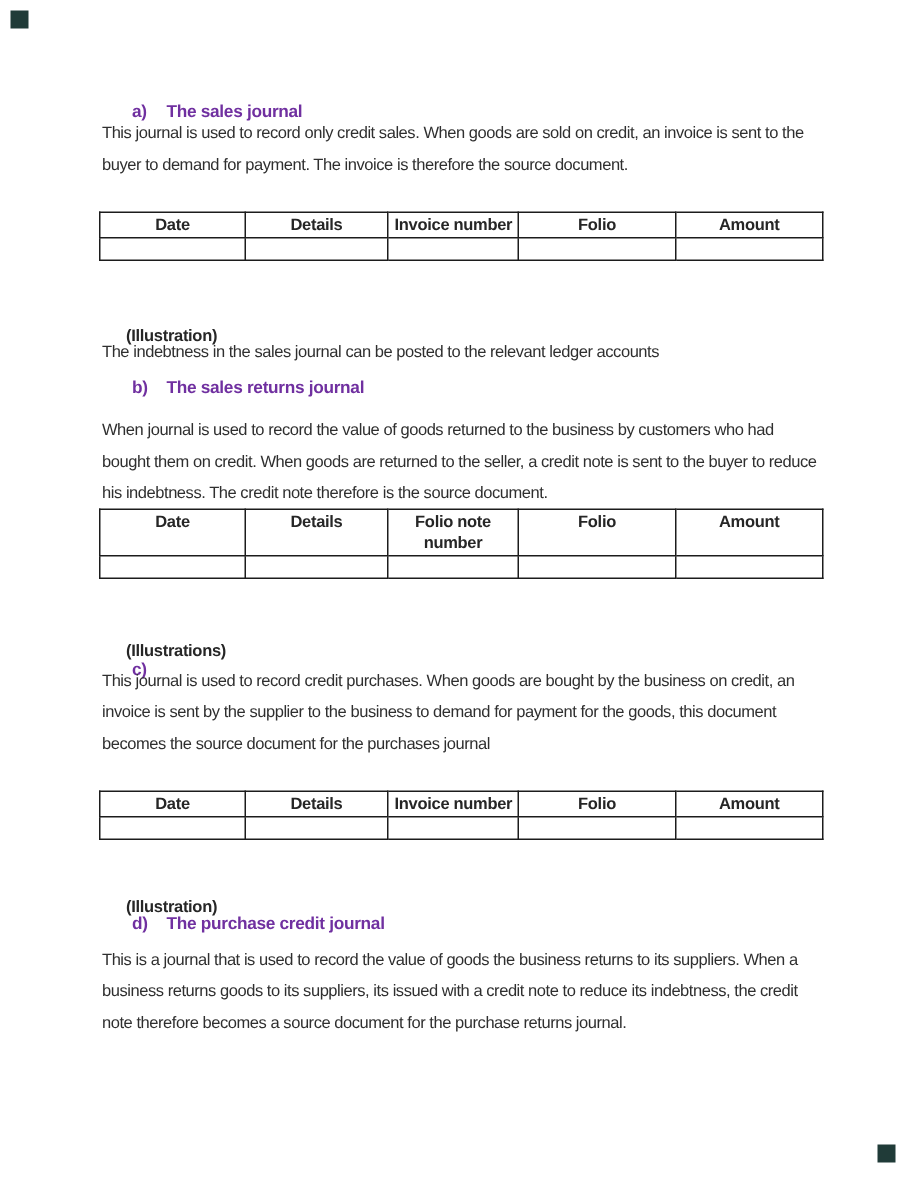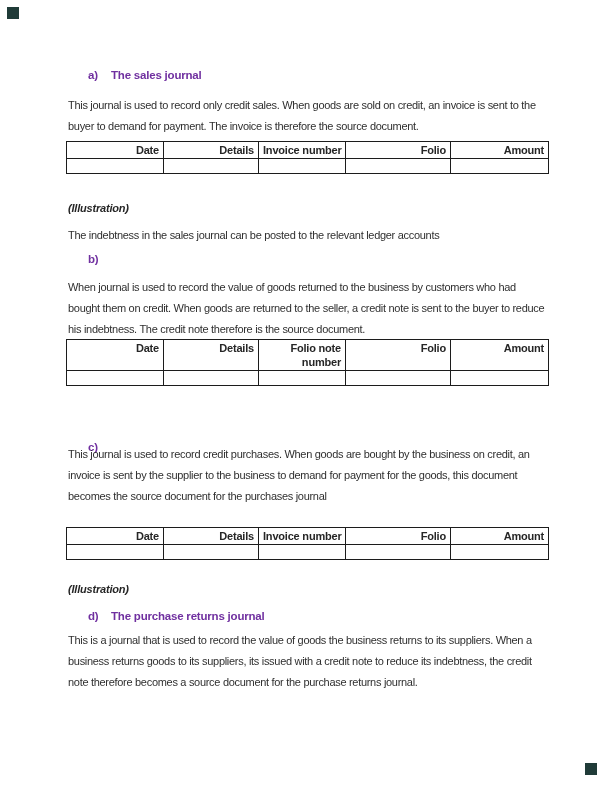--- a/index.html
+++ b/index.html
@@ -14,29 +14,29 @@
   .para{
     margin:0;font-size:11px;line-height:21px;letter-spacing:-0.3px;color:#2f2f2f;
   }
   .heading{
     display:flex;padding-left:20px;font-weight:bold;font-size:11.5px;
     line-height:17px;letter-spacing:-0.2px;color:#7030a0;
   }
   .heading .marker{width:23px;flex:none;}
   .heading .label{}
   .caption{
-    margin:0;font-weight:bold;font-size:11px;line-height:17px;
-    letter-spacing:-0.2px;color:#262626;font-style:italic;
+    margin:16px;font-weight:bold;font-size:11px;line-height:17px;
+    letter-spacing:-0.2px;color:#262626;
   }
   table.doc-table{
     position:absolute;left:66px;width:482px;border-collapse:collapse;
     table-layout:fixed;
   }
   .doc-table th,.doc-table td{
-    border:1px solid #1c1c1c;font-size:11px;text-align:right;
+    border:1px solid #1c1c1c;font-size:11px;text-align:center;
     vertical-align:top;padding:1px 4px;
   }
   .doc-table th{
     font-weight:bold;line-height:14px;letter-spacing:-0.2px;
     white-space:nowrap;color:#262626;
   }
   .doc-table th.wrap{white-space:normal;}
   .doc-table td{height:12px;line-height:12px;}
   .t1{top:141px;} .t2{top:339px;} .t3{top:527px;}
 </style>
@@ -46,21 +46,21 @@
 <div class="page">
 
   <div class="corner corner-tl"></div>
   <div class="corner corner-br"></div>
 
   <div class="block heading" style="top:67px">
     <span class="marker">a)</span>
     <span class="label">The sales journal</span>
   </div>
 
-  <p class="block para" style="top:95px">This journal is used to record only credit sales. When goods are sold on credit, an invoice is sent to the buyer to demand for payment. The invoice is therefore the source document.</p>
+  <p class="block para" style="top:79px">This journal is used to record only credit sales. When goods are sold on credit, an invoice is sent to the buyer to demand for payment. The invoice is therefore the source document.</p>
 
   <table class="doc-table t1">
     <colgroup>
       <col style="width:97px">
         <col style="width:95px">
         <col style="width:87px">
         <col style="width:105px">
         <col style="width:98px">
     </colgroup>
     <tbody>
@@ -80,20 +80,21 @@
     </tr>
   </tbody>
     </table>
 
   <p class="block caption" style="top:200px">(Illustration)</p>
 
   <p class="block para" style="top:225px">The indebtness in the sales journal can be posted to the relevant ledger accounts</p>
 
   <div class="block heading" style="top:251px">
     <span class="marker">b)</span>
+    <span class="label">The sales returns journal</span>
   </div>
 
   <p class="block para" style="top:277px">When journal is used to record the value of goods returned to the business by customers who had bought them on credit. When goods are returned to the seller, a credit note is sent to the buyer to reduce his indebtness. The credit note therefore is the source document.</p>
 
   <table class="doc-table t2">
     <colgroup>
       <col style="width:97px">
         <col style="width:95px">
         <col style="width:87px">
         <col style="width:105px">
@@ -110,20 +111,21 @@
     <tr>
       <td></td>
       <td></td>
       <td></td>
       <td></td>
       <td></td>
     </tr>
   </tbody>
     </table>
 
+  <p class="block caption" style="top:410px">(Illustrations)</p>
 
   <div class="block heading" style="top:439px">
     <span class="marker">c)</span>
   </div>
 
   <p class="block para" style="top:444px">This journal is used to record credit purchases. When goods are bought by the business on credit, an invoice is sent by the supplier to the business to demand for payment for the goods, this document becomes the source document for the purchases journal</p>
 
   <table class="doc-table t3">
     <colgroup>
       <col style="width:97px">
@@ -147,18 +149,18 @@
       <td></td>
       <td></td>
     </tr>
   </tbody>
     </table>
 
   <p class="block caption" style="top:581px">(Illustration)</p>
 
   <div class="block heading" style="top:608px">
     <span class="marker">d)</span>
-    <span class="label">The purchase returns journal</span>
+    <span class="label">The purchase credit journal</span>
   </div>
 
   <p class="block para" style="top:630px">This is a journal that is used to record the value of goods the business returns to its suppliers. When a business returns goods to its suppliers, its issued with a credit note to reduce its indebtness, the credit note therefore becomes a source document for the purchase returns journal.</p>
 
 </div>
 
 </body></html>

